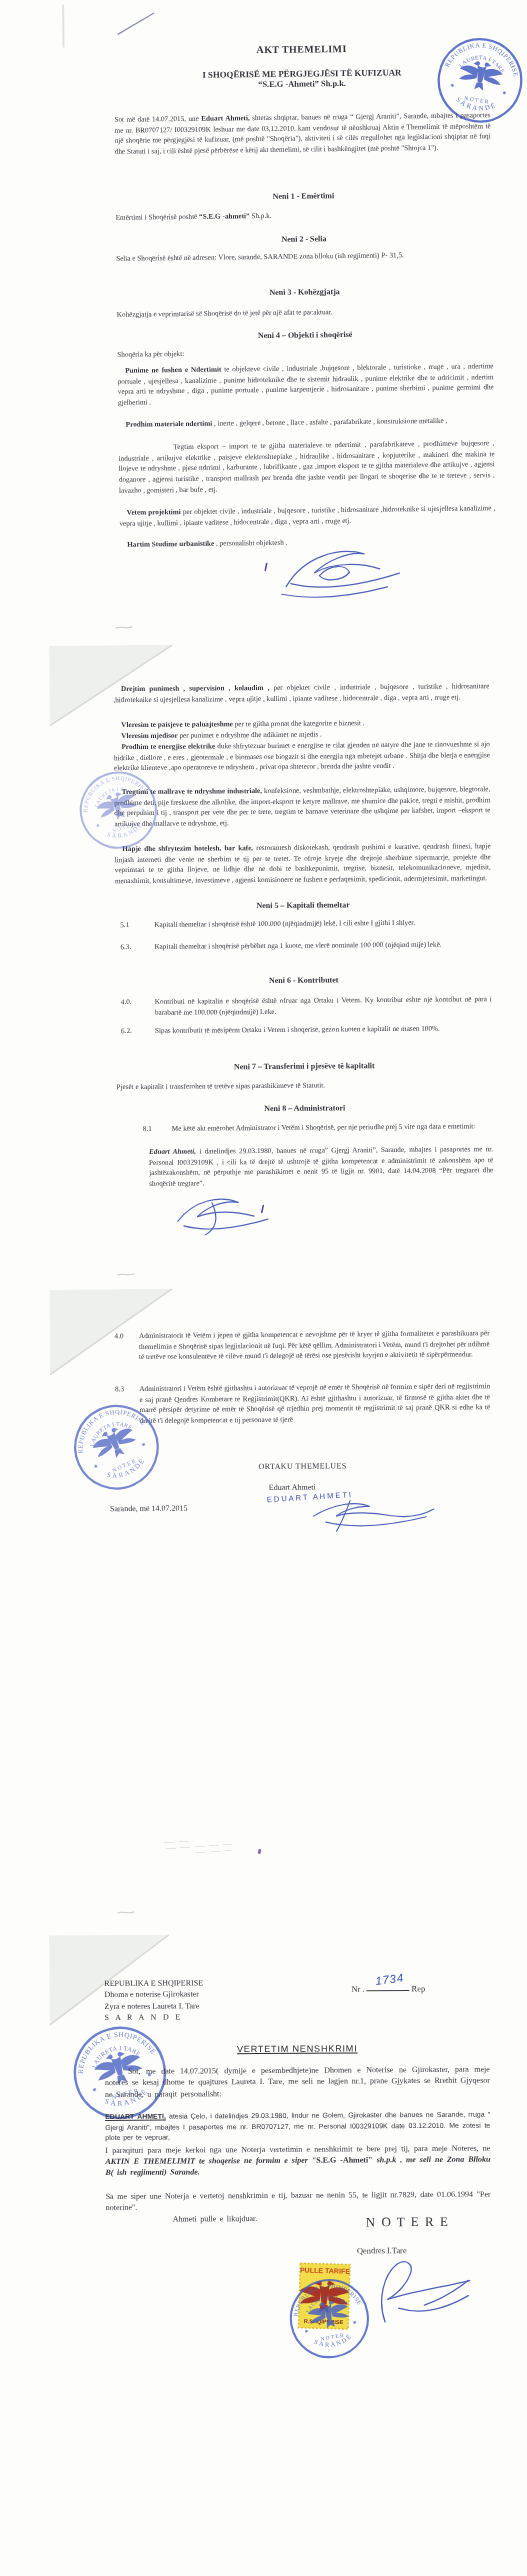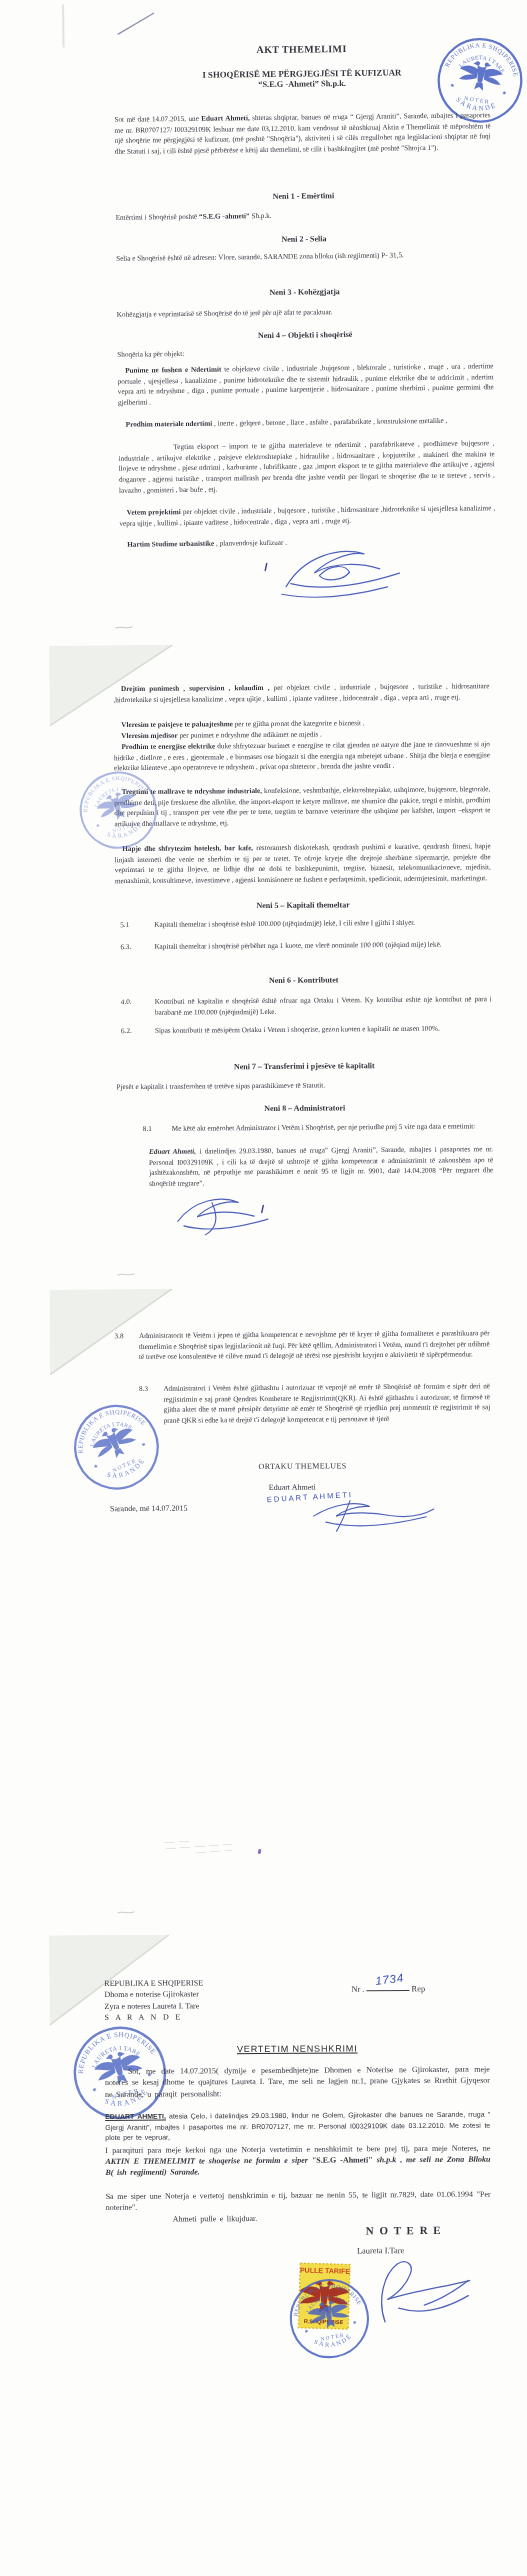--- a/index.html
+++ b/index.html
@@ -110,21 +110,21 @@
       <b>Punime ne fushen e Ndertimit</b><span> te objekteve civile , industriale ,bujqesore , blektorale , turistioke , rruge , ura , ndertime portuale , ujesjellesa , kanalizime , punime hidroteknike dhe te sistemit hidraulik , punime elektrike dhe te ndricimit , ndertim vepra arti te ndryshme , diga , punime portuale , punime karpentjerie , hidrosanitare , punime sherbimi , punime germimi dhe gjelberimi .</span>
     </p>
     <p class="abs col body just ind10" style="top:418px;">
       <b>Prodhim materiale ndertimi</b><span> ,  inerte ,  gelqere ,  betone ,  llace ,  asfalte ,  parafabrikate , konstruksione metalike ,</span>
     </p>
     <p class="abs col body just ind72" style="top:441px;">Tegtim eksport – import te te gjitha materialeve te ndertimit , parafabrikateve , prodhimeve bujqesore , industriale , artikujve elektrike , paisjeve elektroshtepiake , hidraulike , hidrosanitare , kopjuterike , makineri dhe makina te llojeve te ndryshme , pjese ndrrimi , karburante , lubrifikante , gaz ,import eksport te te gjitha materialeve dhe artikujve , agjensi doganore , agjensi turistike , transport mallrash per brenda dhe jashte vendit per llogari te shoqerise dhe te te treteve , servis , lavazho , gomisteri , bar bufe , etj.</p>
     <p class="abs col body just ind10" style="top:506px;">
       <b>Vetem projektimi</b><span> per objektet civile , industriale , bujqesore , turistike , hidrosanitare ,hidroteknike si ujesjellesa kanalizime , vepra ujitje , kullimi , ipiante vaditese , hidocentrale , diga , vepra arti , rruge etj.</span>
     </p>
     <p class="abs col body ind10" style="top:538px;">
-      <b>Hartim Studime urbanistike</b><span> , planvendosje kufizuar .</span>
+      <b>Hartim Studime urbanistike</b><span> , personalisht objektesh .</span>
     </p>
 
     <svg class="sig" style="left:265px;top:543px;" width="143" height="59" viewBox="0 0 188 78">
       <g fill="none" stroke="currentColor" stroke-width="1.6" stroke-linecap="round" opacity=".9">
         <path d="M18,58 C42,18 88,6 122,16 C100,12 70,26 56,40"></path>
         <path d="M56,40 C82,26 118,28 142,36"></path>
         <path d="M24,54 C70,66 122,56 168,42"></path>
         <path d="M12,68 C62,78 112,70 152,60"></path>
         <path d="M62,44 C77,28 97,30 102,40 C92,52 70,52 63,45"></path>
       </g>
@@ -244,25 +244,25 @@
     <path d="M2,7 C8,3 16,9 24,5" stroke="#9aa09c" stroke-width="1.4" fill="none" opacity=".5"></path>
   </svg>
 
   <div class="pg pg3">
     <svg class="fold" style="left:49px;top:23px;" width="125" height="88" viewBox="0 0 164 116">
       <polygon points="0,0 162,0 0,112" fill="#eef0ec"></polygon>
       <line x1="162" y1="0" x2="0" y2="112" stroke="#d5dbd1" stroke-width="2"></line>
     </svg>
 
     <div class="abs body just li" style="left:114px;top:65px;width:375px;">
-      <span class="num" style="flex-basis:24.4px;">3.8</span>
+      <span class="num" style="flex-basis:24.4px;">4.0</span>
         <span class="txt">Administratorit të Vetëm i jepen të gjitha kompetencat e nevojshme për të kryer të gjitha formalitetet e parashikuara për themelimin e Shoqërisë sipas legjislacionit në fuqi. Për këtë qëllim, Administratori i Vetëm, mund t'i drejtohet për ndihmë të tretëve ose konsulentëve të cilëve mund t'i delegojë në tërësi ose pjesërisht kryrjen e aktivitetit të sipërpërmendur.</span>
     </div>
     <div class="abs body just li" style="left:114px;top:118px;width:375px;">
-      <span class="num" style="flex-basis:24.4px;margin-left:24px;">8.3</span>
+      <span class="num" style="flex-basis:24.4px;">8.3</span>
         <span class="txt">Administratori i Vetëm është gjithashtu i autorizuar të veprojë në emër të Shoqërisë në formim e sipër deri në regjistrimin e saj pranë Qendres Kombetare te Regjistrimit(QKR).  Ai është gjithashtu i autorizuar, të firmosë të gjitha aktet dhe të marrë përsipër detyrime në emër të Shoqërisë që rrjedhin prej momentit të regjistrimit të saj pranë QKR si edhe ka të drejtë t'i delegojë kompetencat e tij personave të tjerë</span>
     </div>
 
     <div class="stamp" style="left:70px;top:136px;width:90px;opacity:.75;transform:rotate(-24deg);">
   <svg viewBox="0 0 120 120" xmlns="http://www.w3.org/2000/svg">
     <defs>
       <path id="sa-top" d="M 14,62 A 46,46 0 1 1 106,62" fill="none"></path>
       <path id="sa-mid" d="M 28,64 A 32,32 0 1 1 92,64" fill="none"></path>
       <path id="sa-bot" d="M 22,80 A 46,46 0 0 0 98,80" fill="none"></path>
     </defs>
@@ -375,22 +375,22 @@
       <b class="u">EDUART AHMETI,</b><span> atesia  Çelo, i datelindjes  29.03.1980,  lindur ne Golem, Gjirokaster  dhe banues ne Sarande, rruga " Gjergj Araniti", mbajtes I pasaportes me nr. BR0707127,  me nr. Personal I00329109K  date  03.12.2010. Me zotesi  te plote per te vepruar,</span>
     </p>
 
     <p class="abs col4 just p4serif" style="top:216px;line-height:11px;">
       <span>I paraqituri  para  meje  kerkoi   nga une Noterja vertetimin  e nenshkrimit te bere prej tij, para meje Noteres,  ne   </span><b class="it">AKTIN E THEMELIMIT  te shoqerise ne formim e siper "</b><b>S.E.G -Ahmeti"</b><b class="it">  sh.p.k , me seli ne  Zona Blloku B( ish regjimenti) Sarande.</b>
     </p>
 
     <p class="abs col4 just p4serif" style="top:262px;">Sa me siper  une Noterja  e vertetoj nenshkrimin  e tij,  bazuar ne nenin 55, te ligjit nr.7829, date 01.06.1994  "Per noterine".</p>
     <p class="abs p4serif" style="left:171px;top:285px;">Ahmeti pulle  e likujduar.</p>
 
-    <div class="abs" style="left:364px;top:297px;font-size:11px;letter-spacing:1.5px;font-weight:bold;">N O T E R E</div>
-    <div class="abs" style="left:355px;top:319px;font-size:8.4px;">Laureta I.Tare</div>
+    <div class="abs" style="left:364px;top:287px;font-size:13px;letter-spacing:1.5px;">N O T E R E</div>
+    <div class="abs" style="left:355px;top:319px;font-size:8.4px;">Qendres I.Tare</div>
 
     <svg class="abs" style="left:296px;top:335px;transform:rotate(2deg);" width="52" height="67" viewBox="0 0 70 90">
       <rect x="1.5" y="1.5" width="67" height="87" fill="#f2dc4a" stroke="#d9bc34" stroke-width="2" stroke-dasharray="2.5 2.5"></rect>
       <text x="35" y="14" fill="#cc4422" font-size="9.5" font-weight="bold" text-anchor="middle" font-family="Liberation Sans, sans-serif">PULLE TARIFE</text>
       <g transform="translate(35,46) scale(1.15)" fill="#a83524" stroke="none">
         <circle cx="-6" cy="-16" r="2.8"></circle>
           <circle cx="6" cy="-16" r="2.8"></circle>
         <path d="M-8,-18 L-12,-15 L-8,-14 Z"></path>
           <path d="M8,-18 L12,-15 L8,-14 Z"></path>
         <path d="M-6,-14 Q0,-9 6,-14 L3,8 Q0,11 -3,8 Z"></path>

